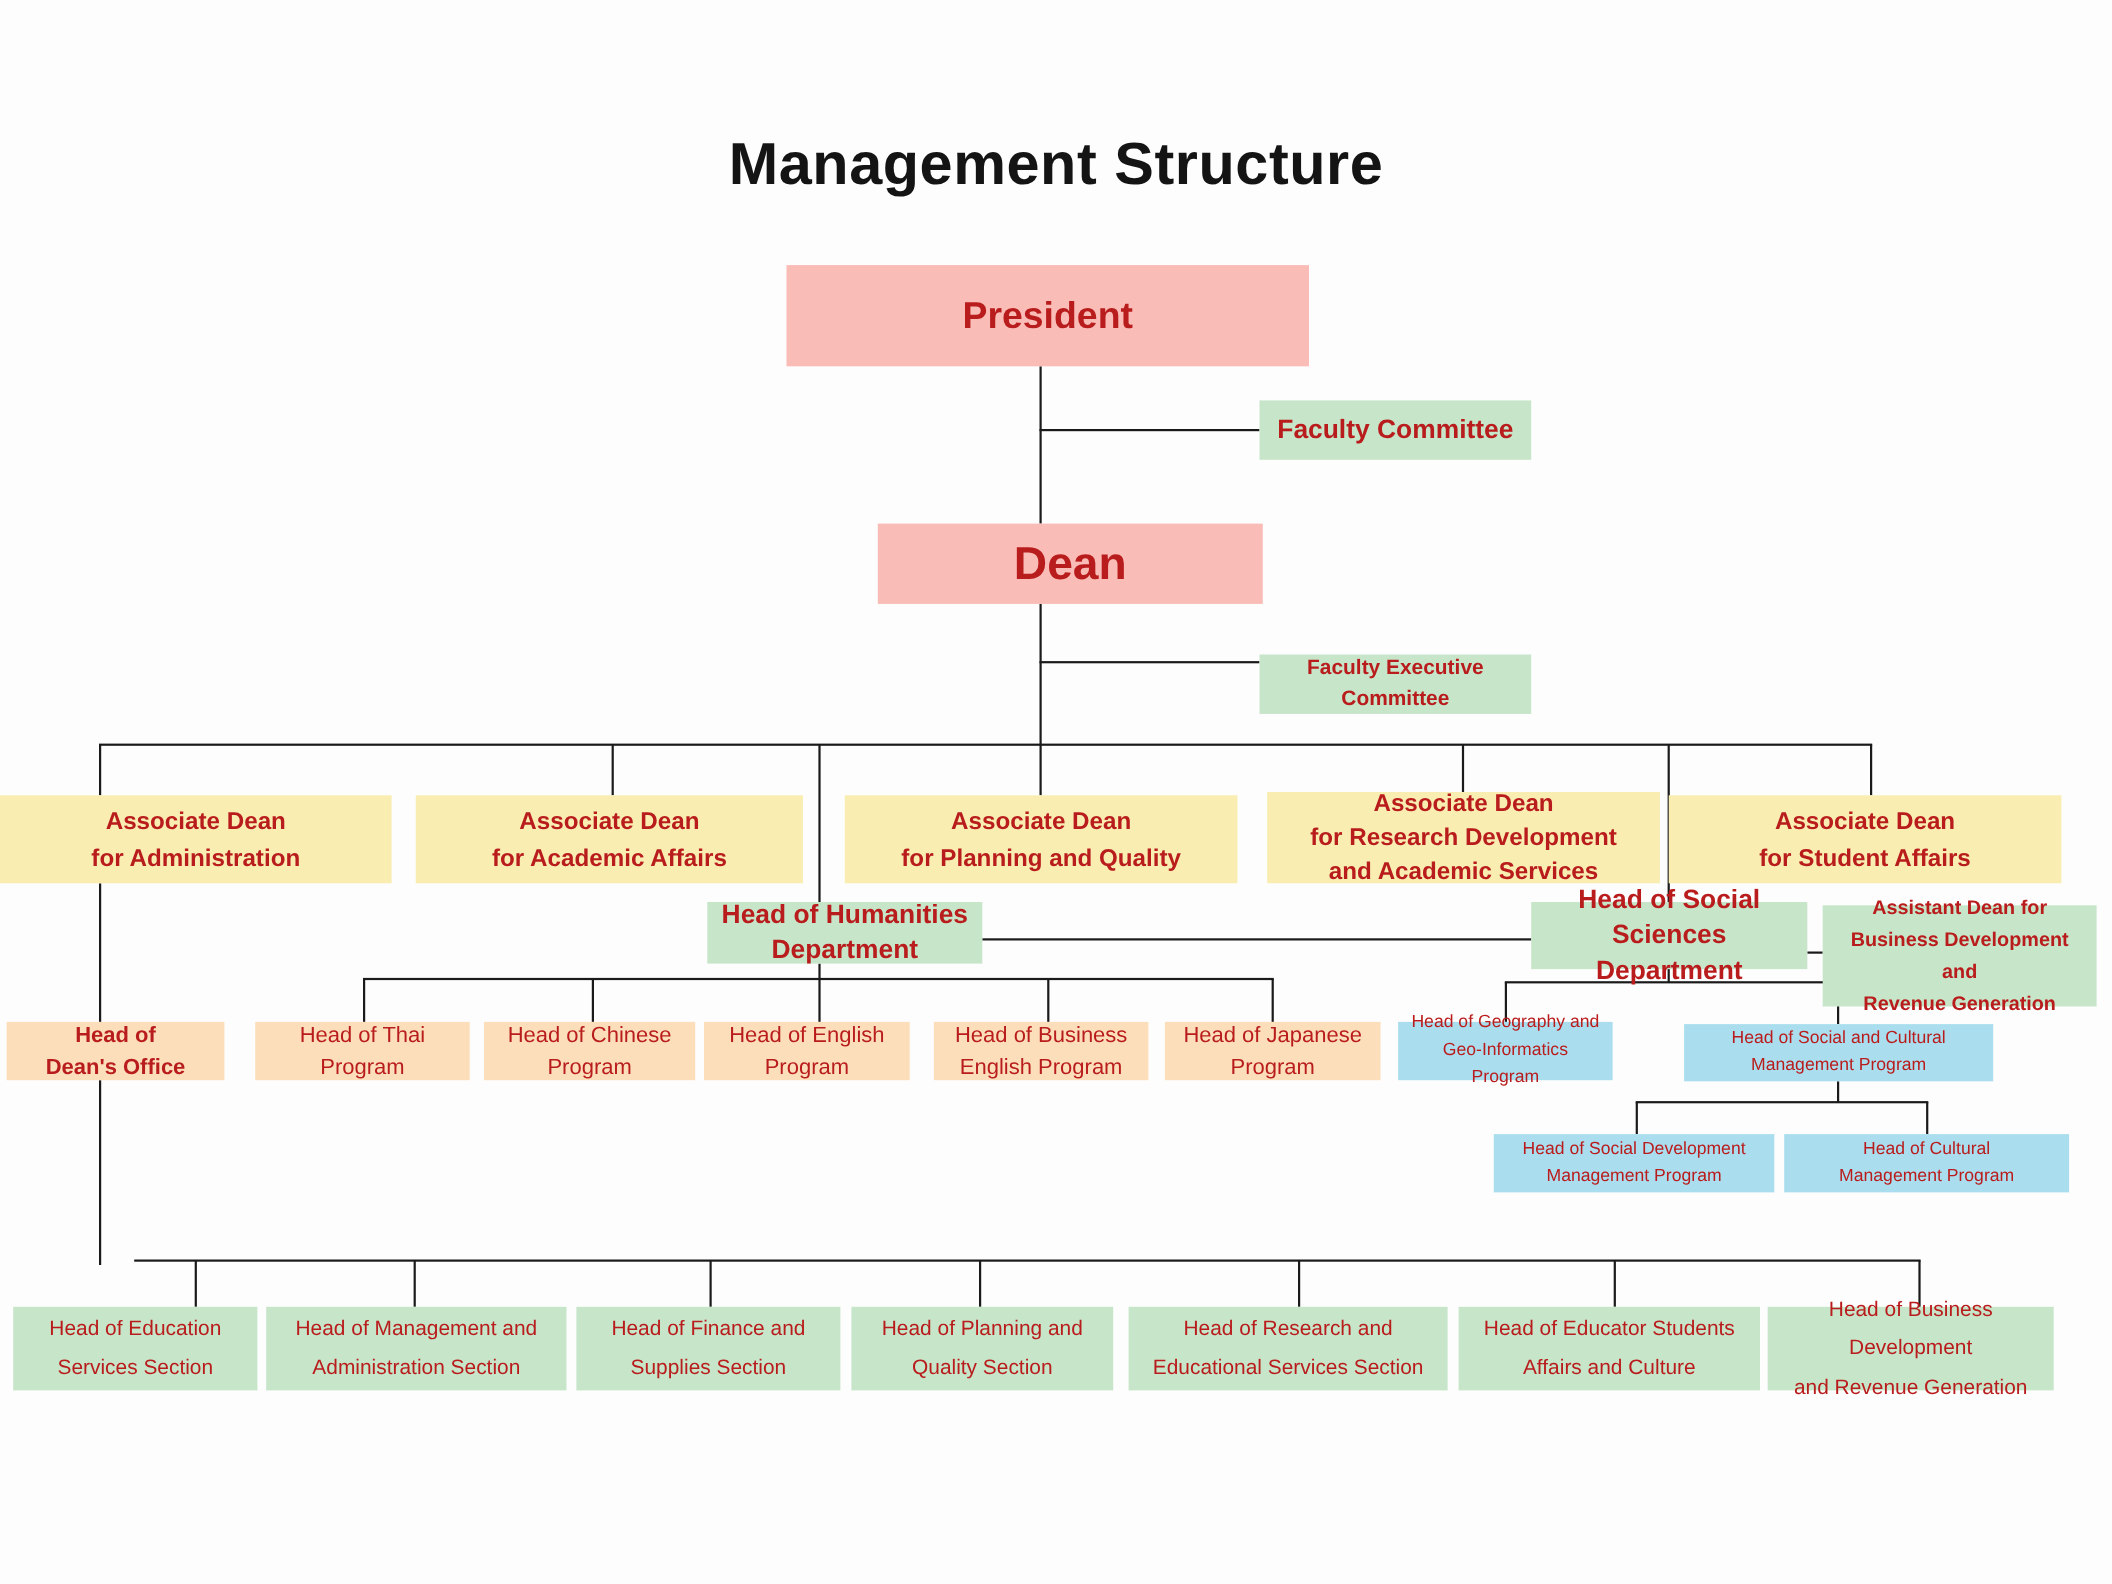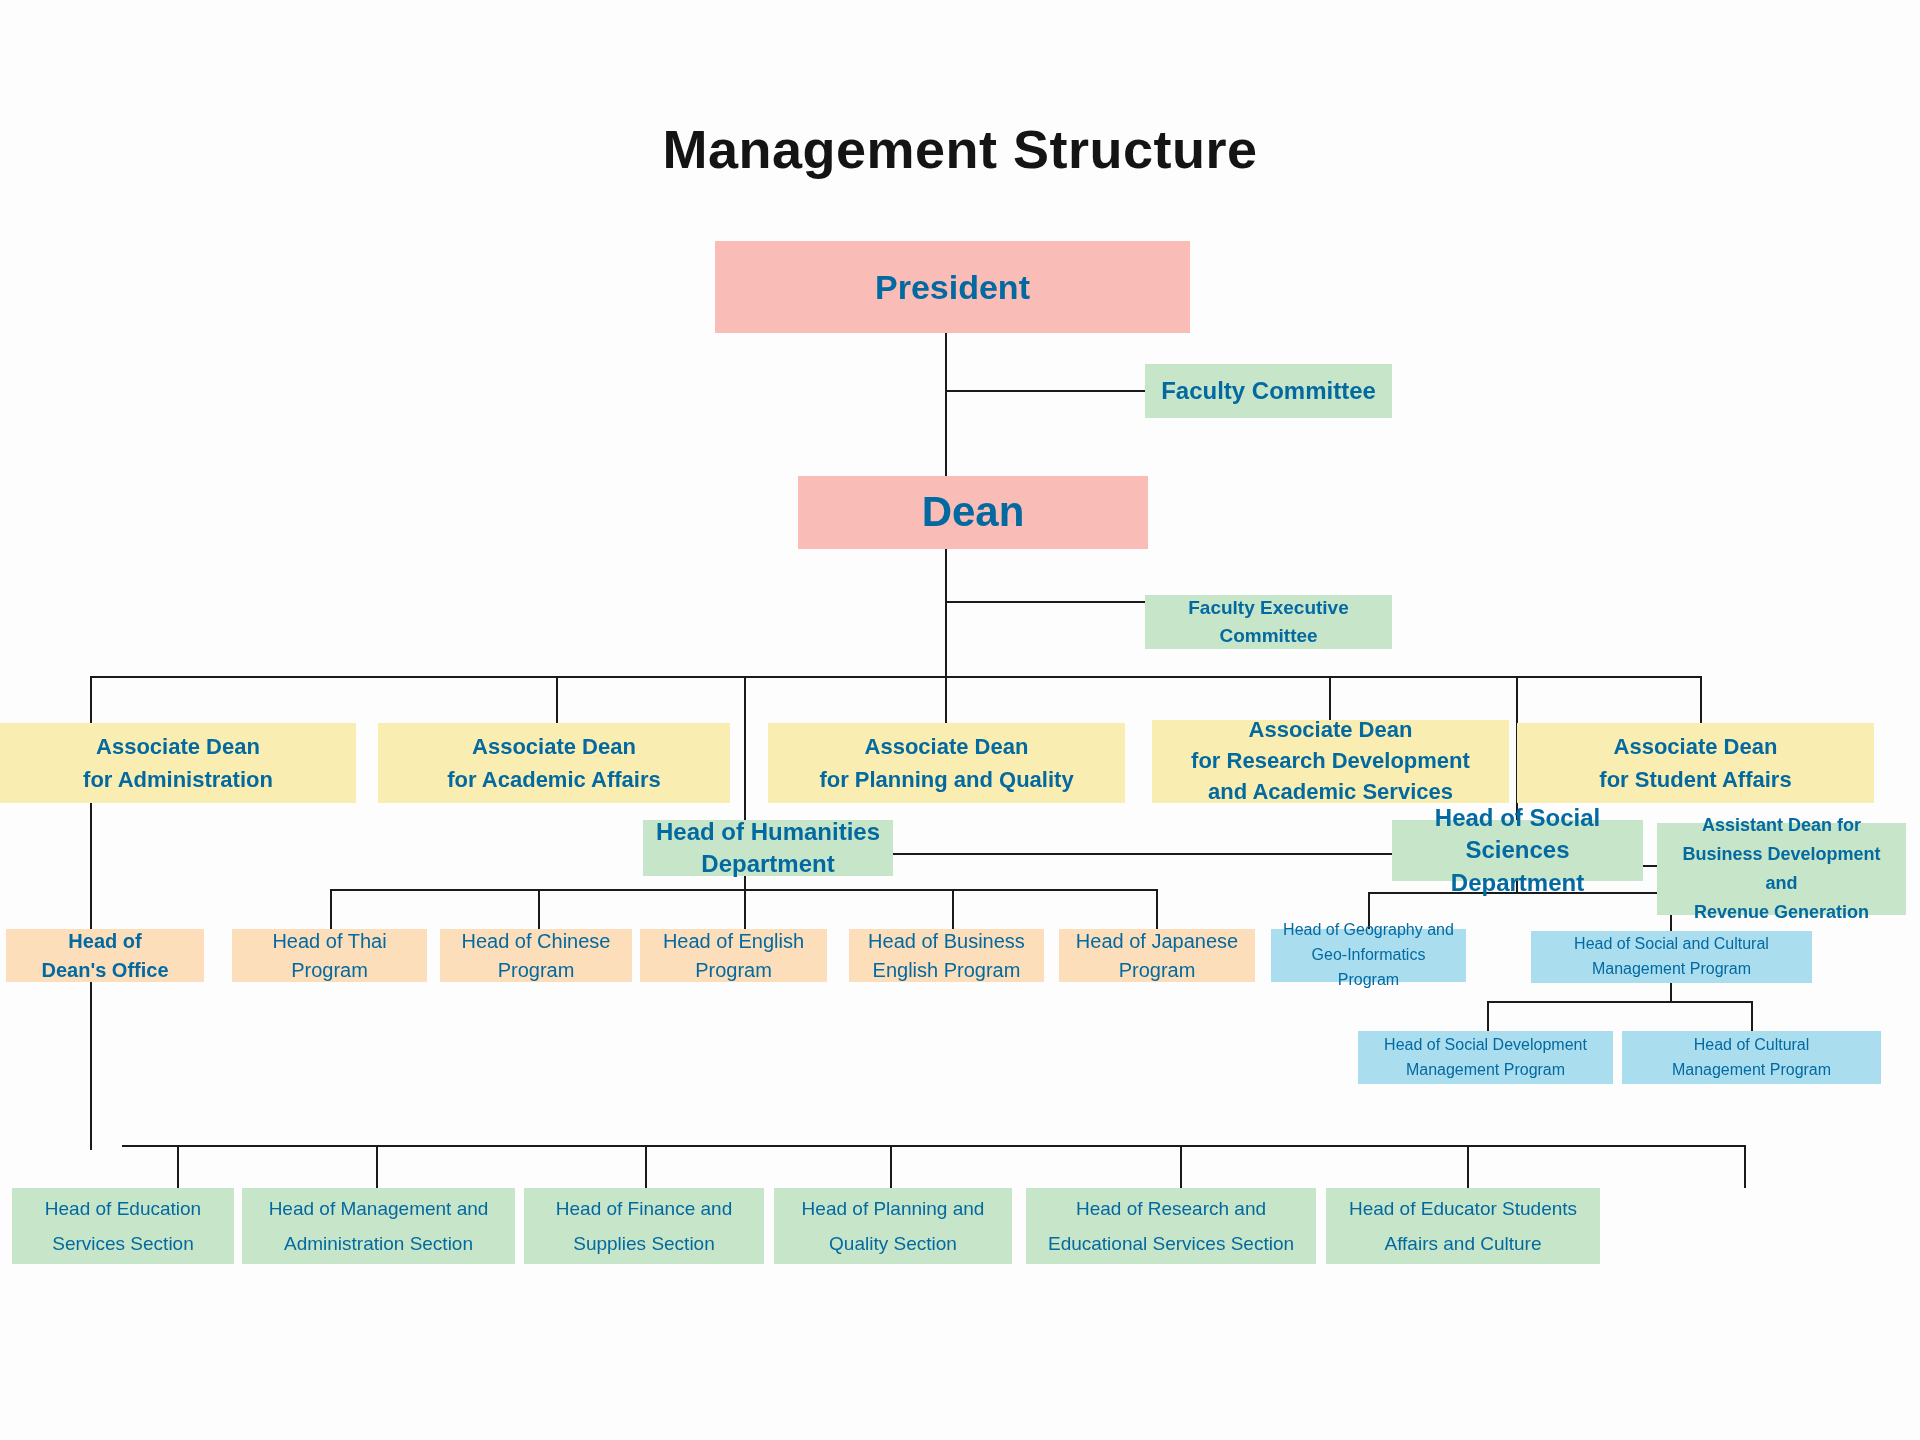--- a/index.html
+++ b/index.html
@@ -9,21 +9,21 @@
     font-family:"Liberation Sans", sans-serif;
     color:#111;
   }
   .title {
     position:absolute; left:0; top:118px; width:1920px;
     text-align:center; font-size:54px; font-weight:bold;
     letter-spacing:0.5px; color:#141414;
   }
   .node {
     position:absolute; display:flex; align-items:center; justify-content:center;
-    text-align:center; white-space:pre-line; color:#0369a1;
+    text-align:center; white-space:pre-line; color:#b91c1c;
     line-height:1.42; box-sizing:border-box; padding:2px 8px;
   }
   .bold  { font-weight:bold; }
   .f34 { font-size:34px; line-height:1.2; }
   .f31 { font-size:42px; line-height:1.2;margin-left:28px; }
   .f20b { font-size:24px; font-weight:bold; line-height:1.35; }
   .f19b { font-size:19px; font-weight:bold; line-height:1.5;margin-top:20px; }
   .f18b { font-size:18px; font-weight:bold; line-height:1.62; }
   .f22y { font-size:22px; font-weight:bold; line-height:1.5; }
   .f20p { font-size:20px; line-height:1.45; }
@@ -131,14 +131,16 @@
   <div class="node f19s" style="left: 242px; top: 1188px; width: 273px; height: 76px; background: rgb(199, 229, 201);">Head of Management and
 Administration Section</div>
   <div class="node f19s" style="left: 524px; top: 1188px; width: 240px; height: 76px; background: rgb(199, 229, 201);">Head of Finance and
 Supplies Section</div>
   <div class="node f19s" style="left: 774px; top: 1188px; width: 238px; height: 76px; background: rgb(199, 229, 201);">Head of Planning and
 Quality Section</div>
   <div class="node f19s" style="left: 1026px; top: 1188px; width: 290px; height: 76px; background: rgb(199, 229, 201);">Head of Research and
 Educational Services Section</div>
   <div class="node f19s" style="left: 1326px; top: 1188px; width: 274px; height: 76px; background: rgb(199, 229, 201);">Head of Educator Students
 Affairs and Culture</div>
+  <div class="node f19s" style="left: 1607px; top: 1188px; width: 260px; height: 76px; background: rgb(199, 229, 201);">Head of Business Development
+and Revenue Generation</div>
 
 </div>
 
 </body></html>

